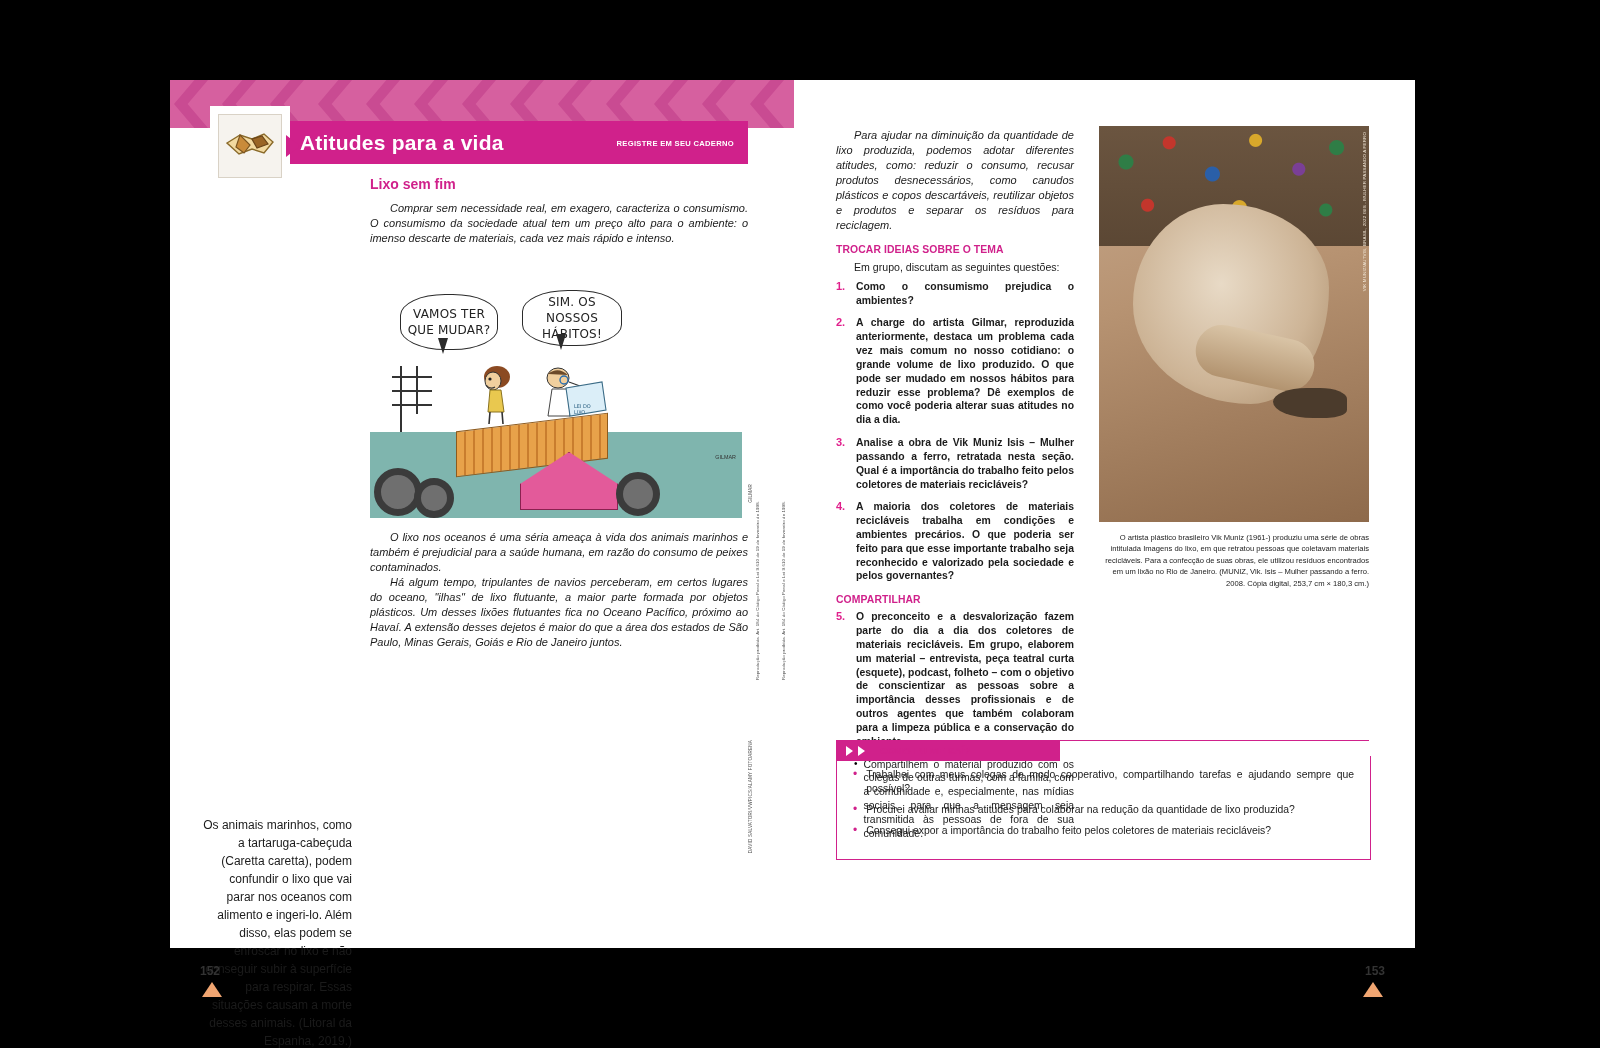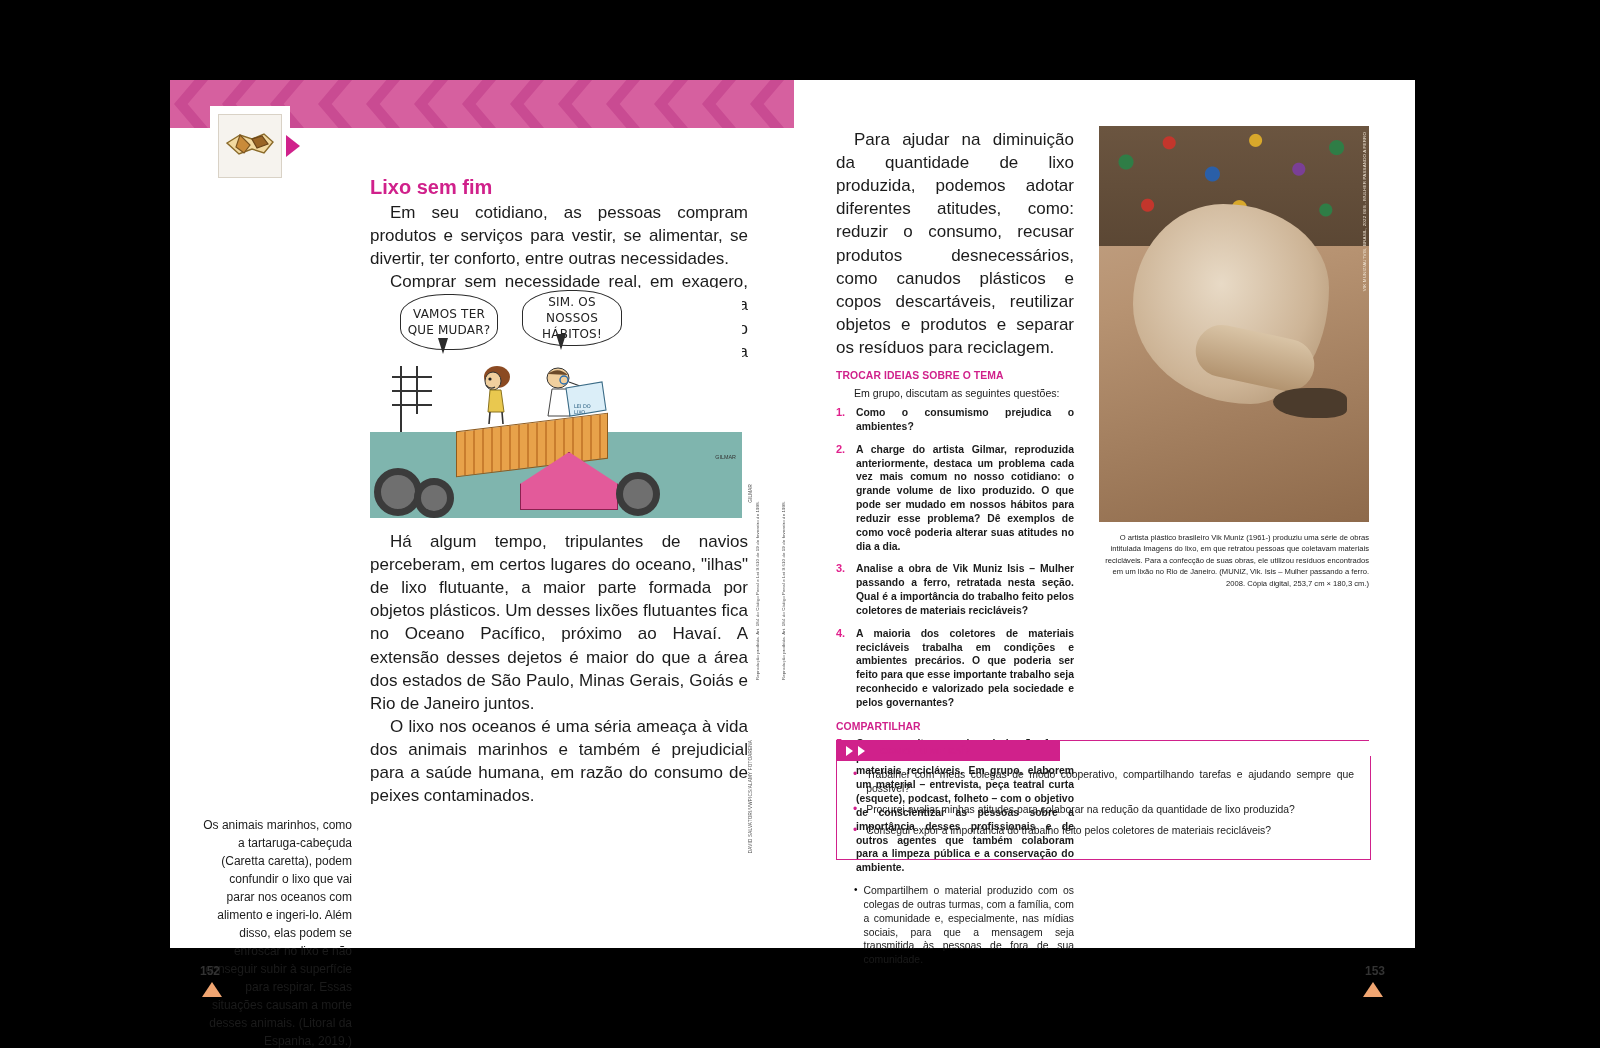--- a/index.html
+++ b/index.html
@@ -27,23 +27,23 @@
 
   .icon-badge{position:absolute;left:40px;top:26px;width:74px;height:74px;
       background:#ffffff;border:3px solid #ffffff;box-shadow:0 0 0 0 #fff;}
   .icon-badge .inner{position:absolute;inset:5px;background:#f6f3ee;
       border:1px solid #d9d2c6;display:flex;align-items:center;justify-content:center;}
   .icon-badge .arrow{position:absolute;right:-13px;top:26px;width:0;height:0;
       border-top:11px solid transparent;border-bottom:11px solid transparent;
       border-left:14px solid #d0218b;}
 
   .artTitle{position:absolute;left:200px;top:96px;color:#d0218b;
-      font-size:20px;font-weight:bold;}
-
-  .bodytext{font-size:17px;line-height:1.36;color:#1b1b1b;text-align:justify;}
+      font-size:14px;font-weight:bold;}
+
+  .bodytext{font-size:11px;line-height:1.36;color:#1b1b1b;text-align:justify;font-style:italic;}
   .bodytext p{margin:0;text-indent:20px;}
   .col-left-txt{position:absolute;left:200px;top:121px;width:378px;}
   .col-left-txt2{position:absolute;left:200px;top:450px;width:378px;}
 
   
   .cartoon{position:absolute;left:200px;top:208px;width:372px;height:230px;
       background:#ffffff;overflow:hidden;}
   .bubble{position:absolute;background:#fff;border:1.6px solid #2b2b2b;
       border-radius:46%/38%;display:flex;align-items:center;justify-content:center;
       text-align:center;font-family:"DejaVu Sans",sans-serif;
@@ -185,36 +185,39 @@
           <span class="chev" style="left:244px"></span>
         <span class="chev" style="left:292px"></span>
           <span class="chev" style="left:340px"></span>
         <span class="chev" style="left:388px"></span>
           <span class="chev" style="left:436px"></span>
         <span class="chev" style="left:484px"></span>
           <span class="chev" style="left:532px"></span>
         <span class="chev" style="left:580px"></span>
       </div>
 
+      <div class="sec-header">
+        <span class="sec-title">Atitudes para a vida</span>
+        <span class="sec-note">REGISTRE EM SEU CADERNO</span>
+      </div>
 
       <div class="icon-badge">
         <div class="inner">
           <svg width="52" height="38" viewBox="0 0 52 38">
             <path d="M3 16 L16 8 L28 12 L40 7 L49 15 L40 26 L28 22 L15 27 Z" fill="#f2d9a0" stroke="#8a6a2a" stroke-width="1.4"></path>
             <path d="M16 8 L26 18 L20 26 L12 20 Z" fill="#c98b3a" stroke="#7a5420" stroke-width="1.2"></path>
             <path d="M28 12 L38 9 L44 17 L33 21 Z" fill="#9a6526" stroke="#6a4418" stroke-width="1.2"></path>
           </svg>
         </div>
         <span class="arrow"></span>
       </div>
 
       <div class="artTitle">Lixo sem fim</div>
 
       <div class="col-left-txt bodytext">
-        <p>Em seu cotidiano, as pessoas compram produtos e serviços para vestir, se alimentar, se divertir, ter conforto, entre outras necessidades.</p>
         <p>Comprar sem necessidade real, em exagero, caracteriza o consumismo. O consumismo da sociedade atual tem um preço alto para o ambiente: o imenso descarte de materiais, cada vez mais rápido e intenso.</p>
       </div>
 
       <div class="cartoon">
         <div class="bubble" style="left:30px;top:6px;width:88px;height:46px">VAMOS TER QUE MUDAR?</div>
         <div class="bub-tail" style="left:68px;top:50px"></div>
         <div class="bubble" style="left:152px;top:2px;width:90px;height:46px">SIM. OS NOSSOS HÁBITOS!</div>
         <div class="bub-tail" style="left:186px;top:46px"></div>
 
         <div class="antenna">
@@ -254,22 +257,22 @@
             <path d="M30 24 L66 18 L70 46 L34 52 Z" fill="#dbeef8" stroke="#3a6b86" stroke-width="1.1"></path>
             <text x="38" y="44" font-size="5" fill="#2a5f80" font-family="DejaVu Sans">LEI DO</text>
             <text x="38" y="50" font-size="5" fill="#2a5f80" font-family="DejaVu Sans">LIXO</text>
           </svg>
         </div>
         <span style="position:absolute;right:6px;bottom:58px;font-size:5.4px;color:#333;">GILMAR</span>
       </div>
       <span class="credit-v" style="left:578px;top:404px;">GILMAR</span>
 
       <div class="col-left-txt2 bodytext">
+        <p>O lixo nos oceanos é uma séria ameaça à vida dos animais marinhos e também é prejudicial para a saúde humana, em razão do consumo de peixes contaminados.</p>
         <p>Há algum tempo, tripulantes de navios perceberam, em certos lugares do oceano, "ilhas" de lixo flutuante, a maior parte formada por objetos plásticos. Um desses lixões flutuantes fica no Oceano Pacífico, próximo ao Havaí. A extensão desses dejetos é maior do que a área dos estados de São Paulo, Minas Gerais, Goiás e Rio de Janeiro juntos.</p>
-        <p>O lixo nos oceanos é uma séria ameaça à vida dos animais marinhos e também é prejudicial para a saúde humana, em razão do consumo de peixes contaminados.</p>
       </div>
 
       <span class="credit-v" style="left:578px;top:660px;">DAVID SALVATORI/VWPICS/ALAMY FOTOARENA</span>
 
       <div class="cap-turtle">Os animais marinhos, como a tartaruga-cabeçuda (Caretta caretta), podem confundir o lixo que vai parar nos oceanos com alimento e ingeri-lo. Além disso, elas podem se enroscar no lixo e não conseguir subir à superfície para respirar. Essas situações causam a morte desses animais. (Litoral da Espanha, 2019.)</div>
 
       <div class="pgnumL">152</div>
       <div class="triL"></div>
     </div>
 

